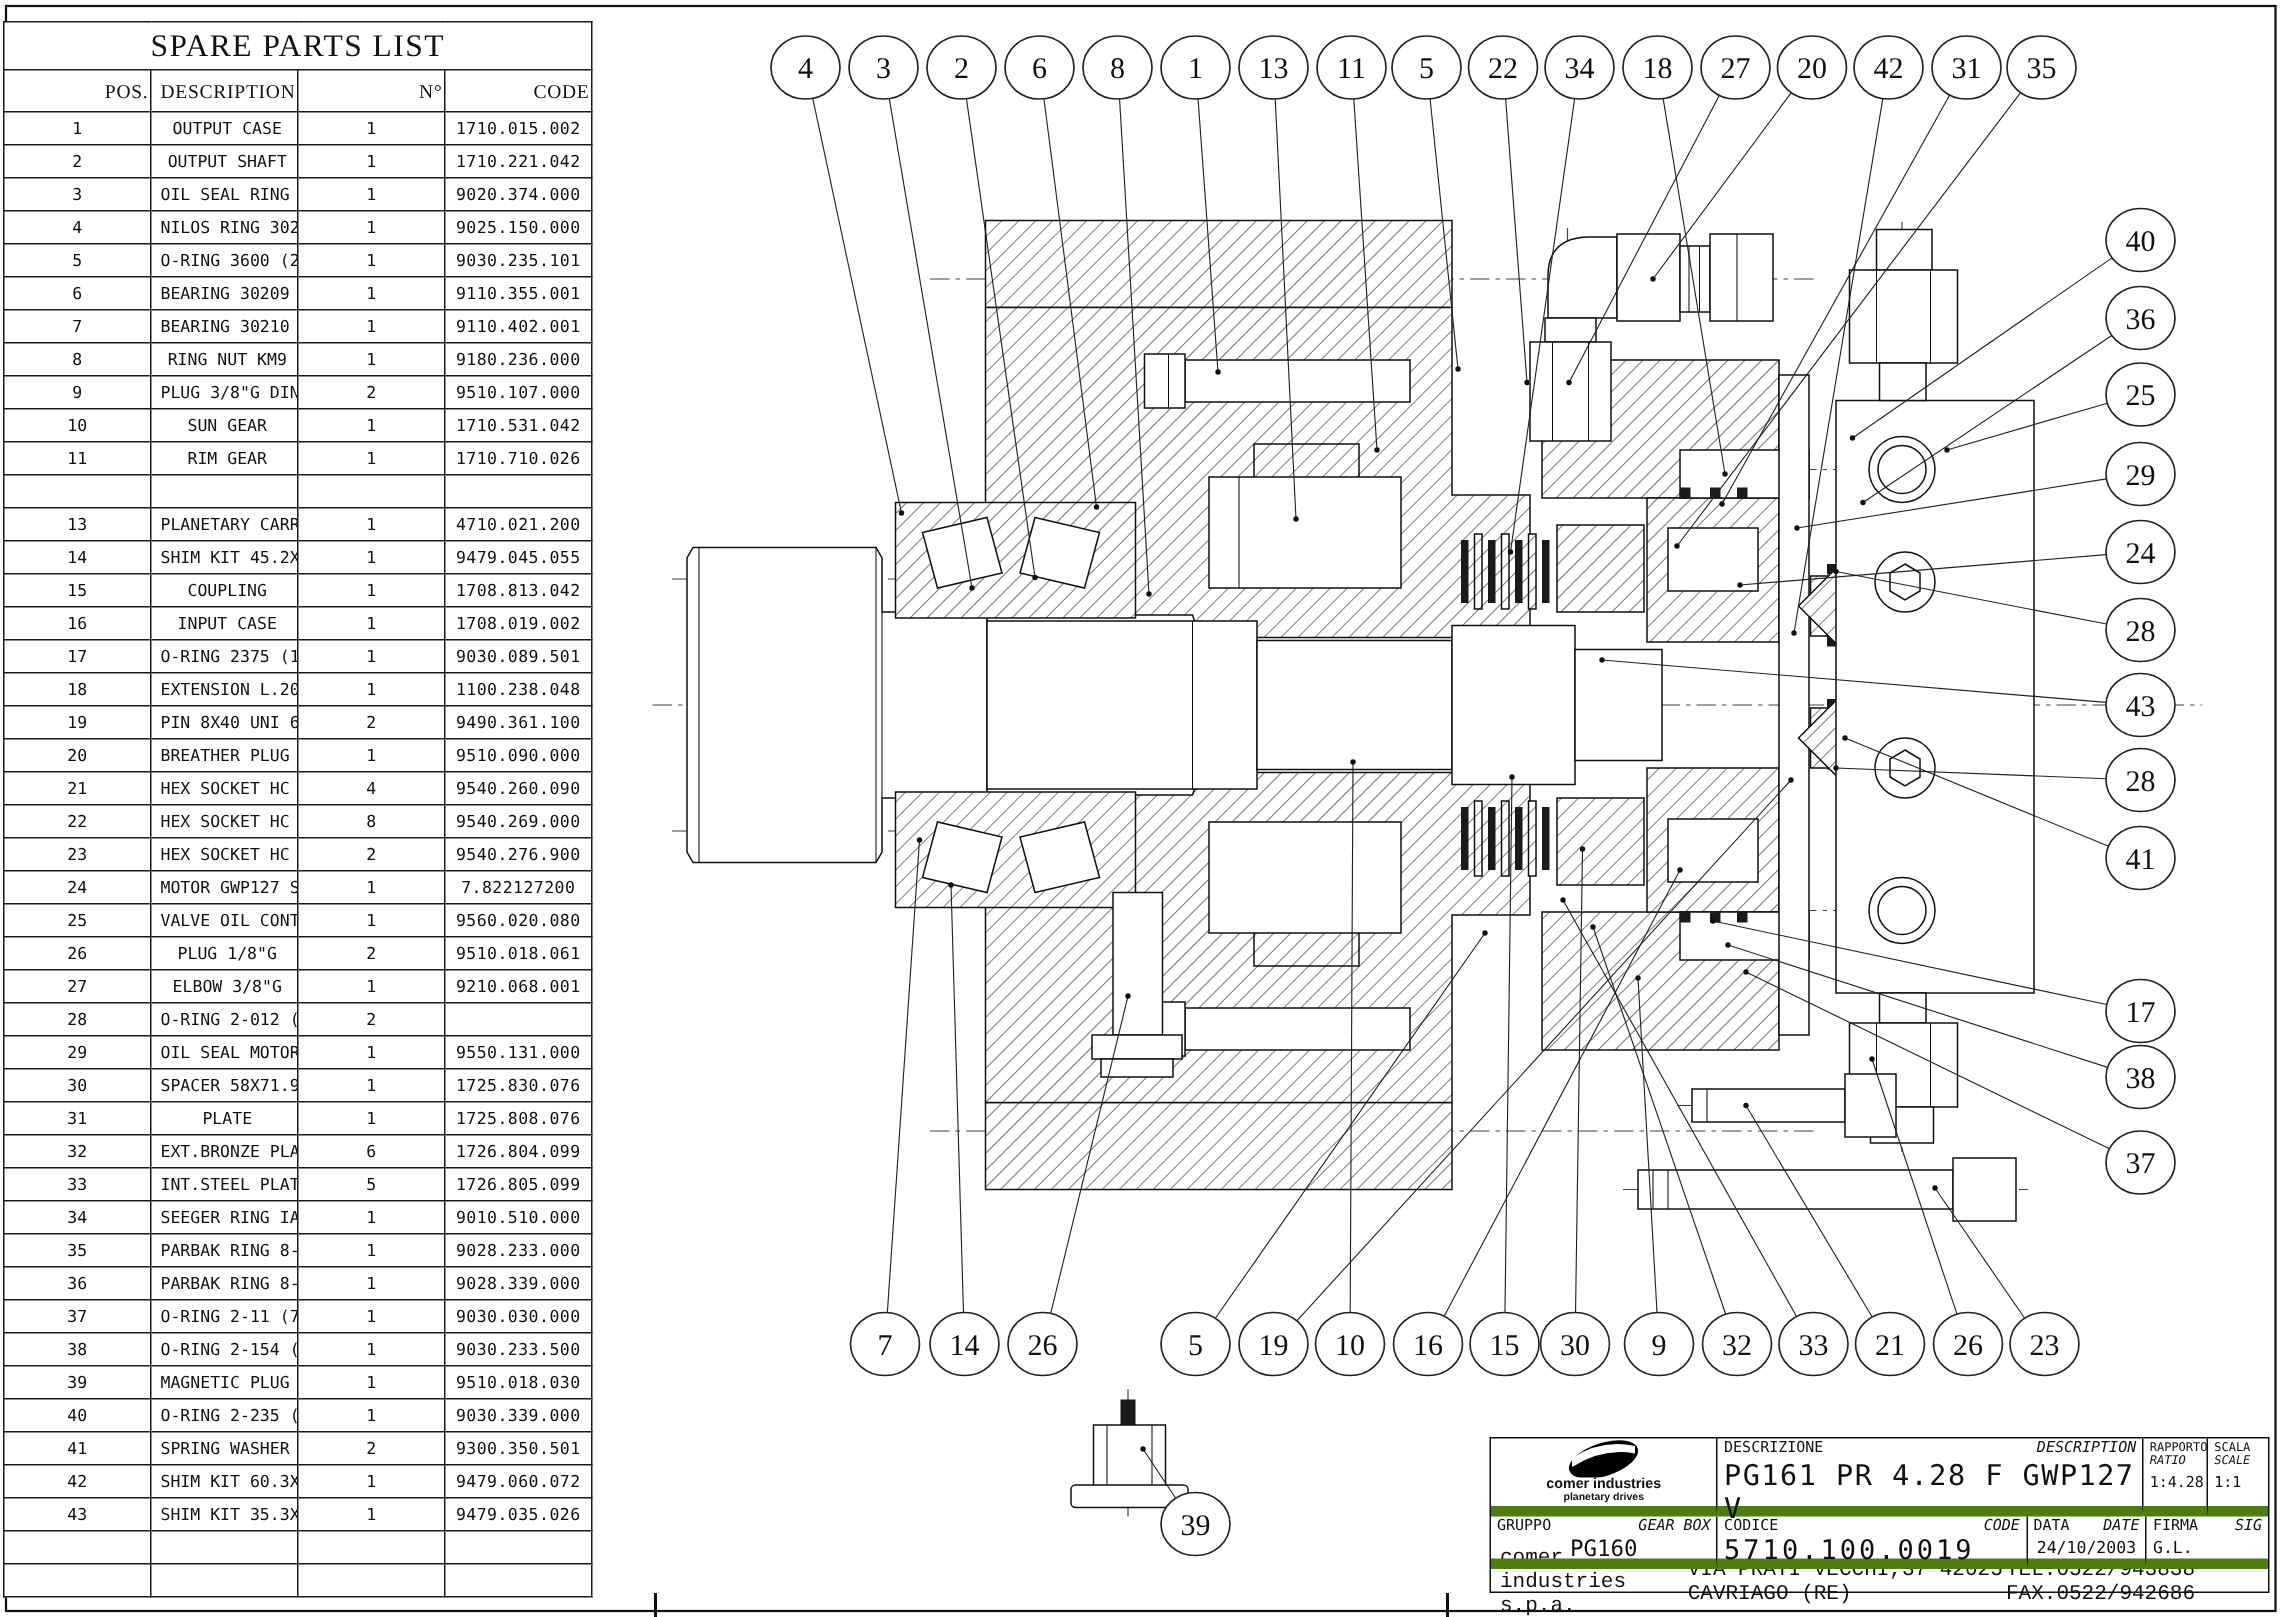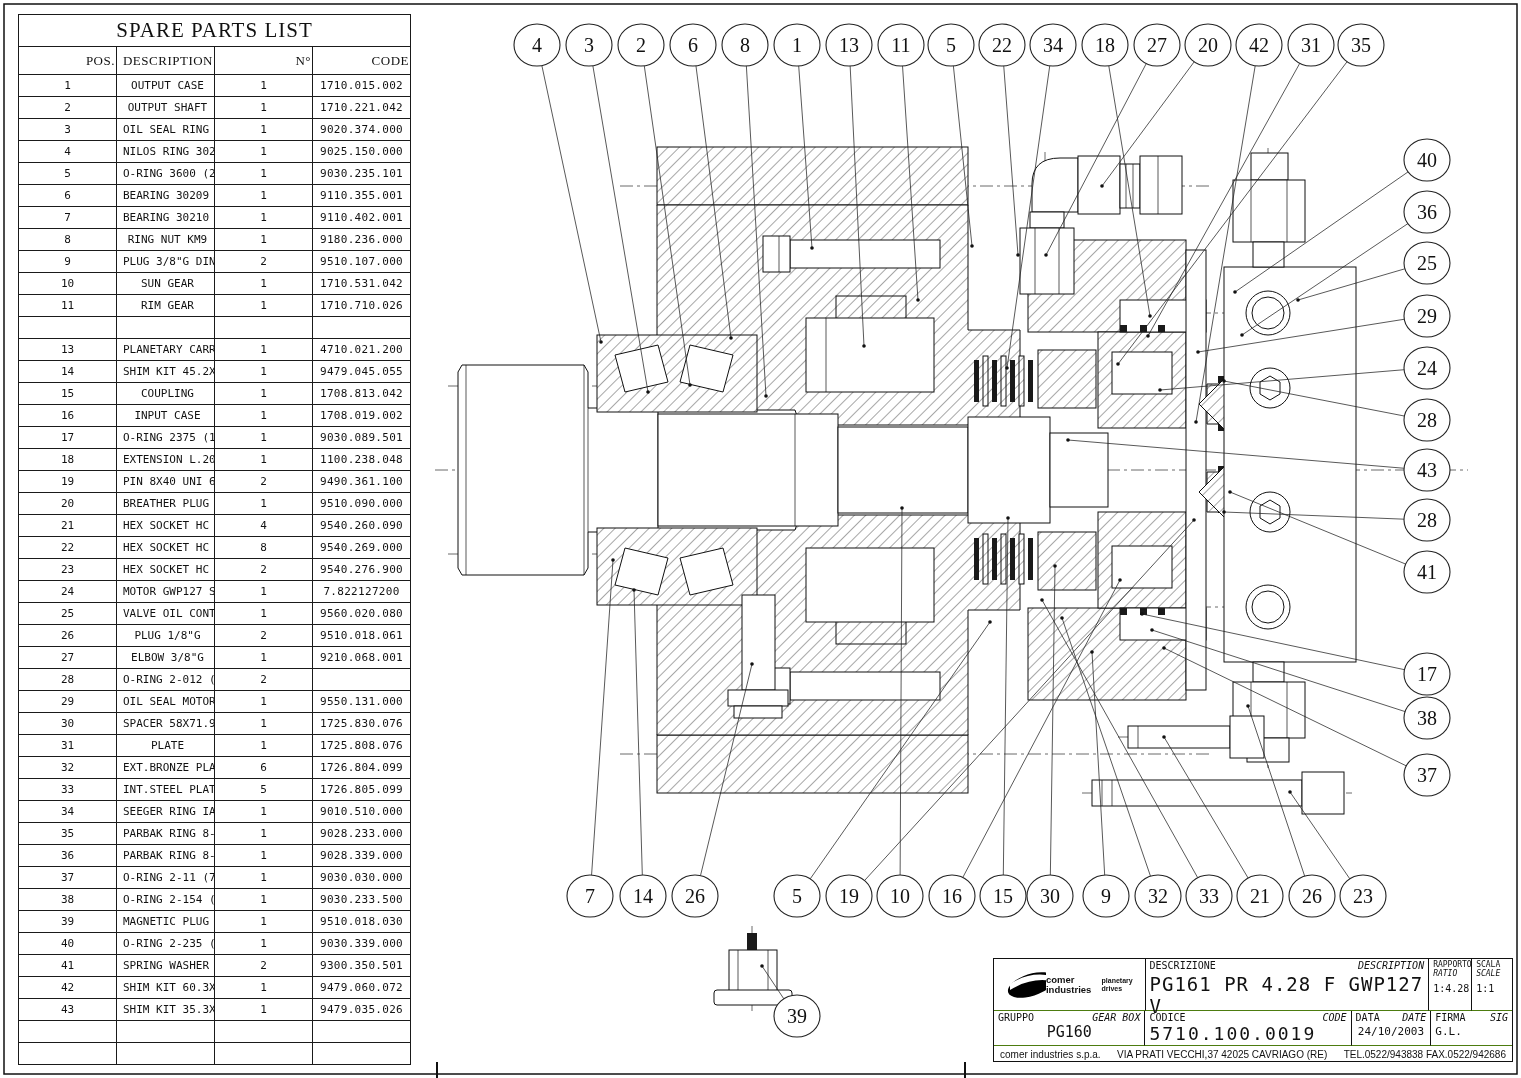--- a/index.html
+++ b/index.html
@@ -9,48 +9,48 @@
   #draw{position:absolute;left:0;top:0;width:1521px;height:1078px;z-index:1;}
   .hp{fill:url(#h);stroke:#111;stroke-width:1;}
   .wp{fill:#fff;stroke:#111;stroke-width:1;}
   .bk{fill:#1a1a1a;stroke:none;}
   .tl{stroke:#111;stroke-width:.7;}
   .cl{stroke:#444;stroke-width:.8;stroke-dasharray:13 4 3 4;fill:none;}
   .ldr{stroke:#222;stroke-width:.75;}
   .bal{fill:#fff;stroke:#222;stroke-width:1.1;}
   .baltxt{font-family:"Liberation Serif",serif;font-size:20px;fill:#111;text-anchor:middle;}
   
-  #parts{position:absolute;left:18px;top:14px;width:393px;z-index:2;background:#fff;
+  #parts{position:absolute;left:2px;top:14px;width:393px;z-index:2;background:#fff;
          border-collapse:collapse;table-layout:fixed;}
   #parts th,#parts td{border:1px solid #1a1a1a;overflow:hidden;white-space:nowrap;}
   #parts .title{font-family:"Liberation Serif",serif;font-size:21px;letter-spacing:1px;
          font-weight:normal;height:29px;text-align:center;}
   #parts .hdr th{font-family:"Liberation Serif",serif;font-size:13px;font-weight:normal;
          height:25px;text-align:right;letter-spacing:.5px;}
   #parts td{font-size:11px;height:21px;padding:0 2px;}
   #parts td.c-pos{text-align:center;}
   #parts td.c-desc{text-align:center;padding-left:6px;}
   #parts td.c-qty{text-align:center;}
   #parts td.c-code{text-align:center;letter-spacing:.3px;}
   
   #tblock{position:absolute;left:993px;top:958px;width:520px;height:104px;z-index:2;
           background:#fff;border:1.5px solid #111;box-sizing:border-box;font-size:11px;}
   #tblock .row{display:flex;box-sizing:border-box;}
-  #tblock .cell{border-right:1px solid #111;border-bottom:1px solid #4d7c0f;
+  #tblock .cell{border-right:1px solid #111;border-bottom:7px solid #4d7c0f;
           box-sizing:border-box;position:relative;padding:1px 4px;}
   #tblock .cell:last-child{border-right:none;}
   .lblrow{display:flex;justify-content:space-between;font-size:10px;}
   .lbl-it{font-style:italic;}
   .bigval{font-size:19px;letter-spacing:1px;margin-top:2px;}
   .midval{font-size:13px;text-align:center;margin-top:0;}
-  #logo-cell{display:flex;align-items:center;justify-content:space-between;}
+  #logo-cell{display:flex;flex-direction:column;align-items:center;justify-content:space-between;}
   #logo-text1{font-family:"Liberation Sans",sans-serif;font-weight:bold;font-size:9.5px;line-height:10px;}
   #logo-text2{font-family:"Liberation Sans",sans-serif;font-weight:bold;font-size:7px;line-height:8px;}
   #footer-strip{display:flex;justify-content:space-between;align-items:center;
-          font-family:Liberation Sans, sans-serif;font-size:10px;padding:0 6px;flex:1;}
+          font-family:Liberation Mono, monospace;font-size:14px;padding:0 6px;flex:1;}
   .small-lbl{font-size:8px;}
 </style>
 </head>
 <body>
 
 <svg id="draw" viewBox="0 0 1521 1078">
   <defs>
     <pattern id="h" patternUnits="userSpaceOnUse" width="8" height="8" patternTransform="rotate(45)">
       <rect width="8" height="8" fill="#fff"></rect>
       <line x1="0" y1="0" x2="0" y2="8" stroke="#222" stroke-width="0.8"></line>

